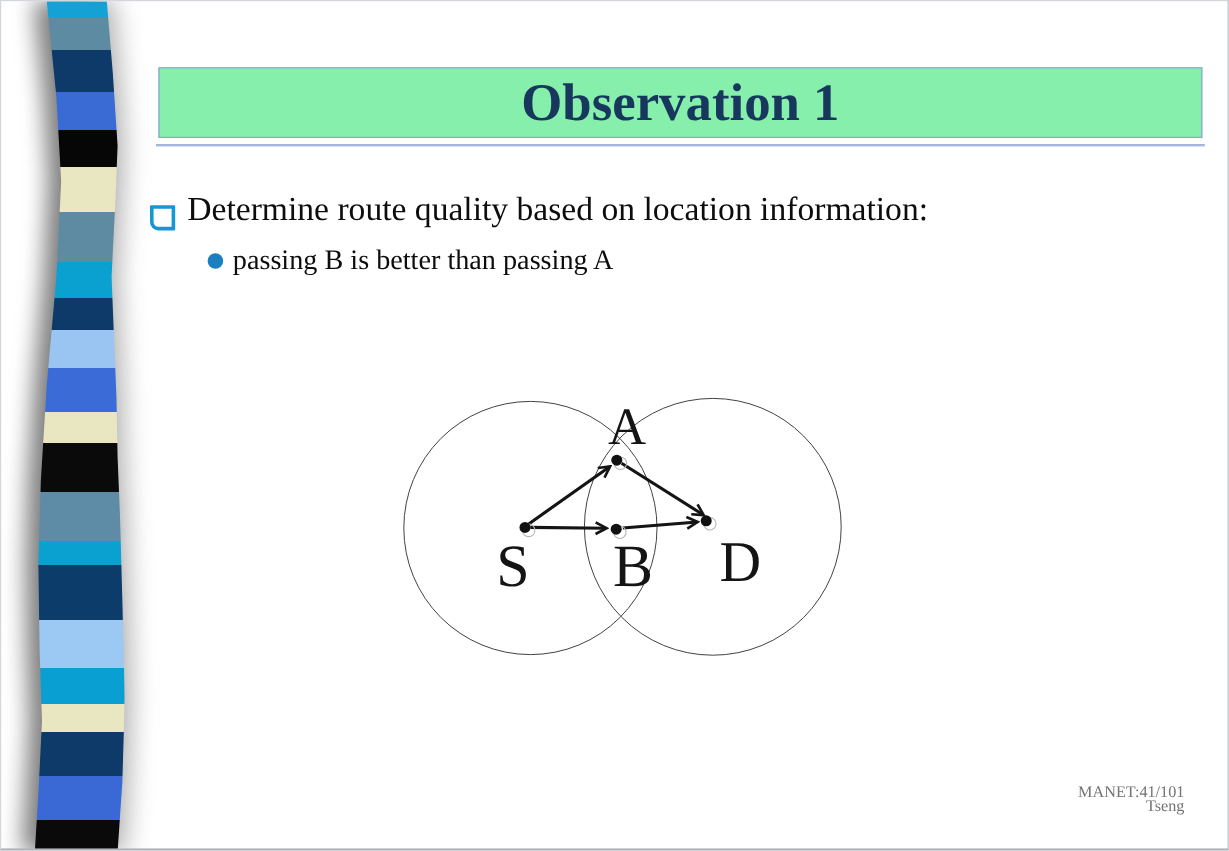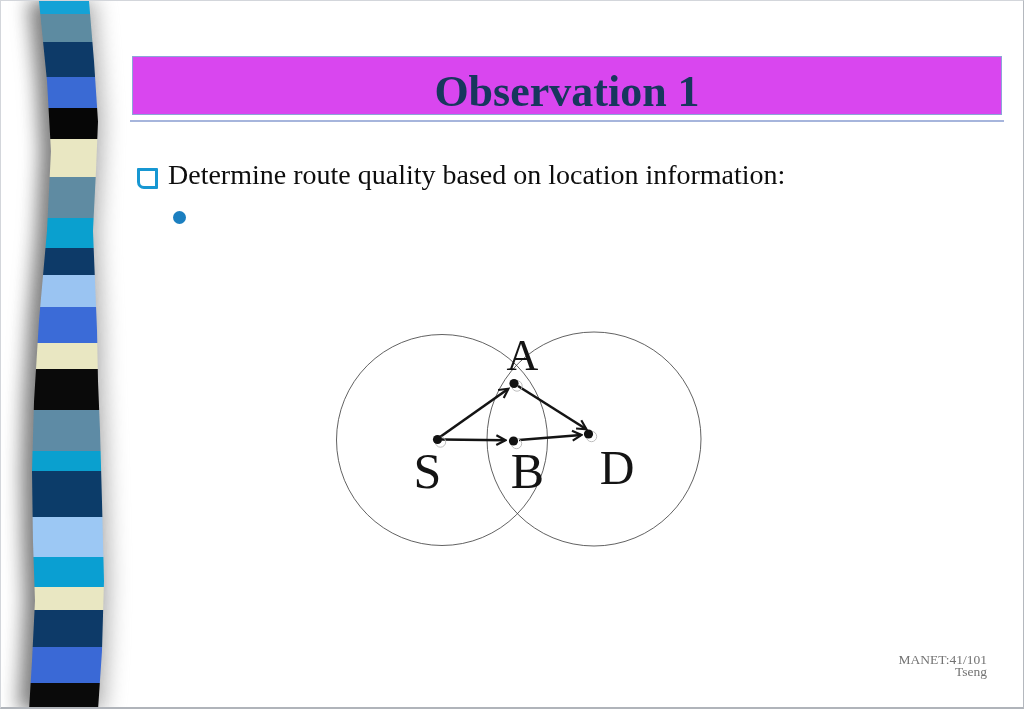--- a/index.html
+++ b/index.html
@@ -30,34 +30,34 @@
       13.3% 45.1%, 24% 32.4%, 29.3% 21.2%, 24% 11.3%
     );
     background:#0d3a68; 
   }
 
   
   .title-box{
     position:absolute;left:131px;top:55px;width:870px;height:59px;
     box-sizing:border-box;
     border:1.5px solid #8da5d7;
-    background:#d946ef;
-    display:flex;align-items:flex-end;justify-content:center;
+    background:#86efac;
+    display:flex;align-items:center;justify-content:center;
   }
   .title-text{
     font-size:44px;font-weight:bold;color:#17375d;
     letter-spacing:0px;line-height:1;
   }
   .title-rule{
     position:absolute;left:129px;top:119px;width:874px;height:2px;
     background:#a6b5dc;
   }
 
   
-  .bullet-row{position:absolute;left:136px;top:157px;width:840px;display:flex;align-items:center;}
+  .bullet-row{position:absolute;left:124px;top:157px;width:840px;display:flex;align-items:flex-end;}
   .sq-bullet{
     flex:0 0 auto;
     width:15px;height:15px;margin-top:7px;margin-right:10px;
     border:3.5px solid #1797d2;
     border-radius:1px 1px 1px 7px;
     background:#ffffff;
   }
   .bullet-text{
     font-size:28px;color:#0d0d0d;line-height:34px;
   }
@@ -96,20 +96,21 @@
     <span class="title-text">Observation 1</span>
   </div>
   <div class="title-rule"></div>
 
   <div class="bullet-row">
     <span class="sq-bullet"></span>
     <span class="bullet-text">Determine route quality based on location information:</span>
   </div>
   <div class="sub-bullet-row">
     <span class="dot-bullet"></span>
+    <span class="sub-bullet-text">passing B is better than passing A</span>
   </div>
 
   <svg class="diagram" viewBox="320 318 400 240" xmlns="http://www.w3.org/2000/svg">
     <defs>
       <marker id="ah" viewBox="0 0 12 12" markerWidth="13" markerHeight="13" refX="10" refY="6" orient="auto" markerUnits="userSpaceOnUse">
         <path d="M2,1.5 L10.5,6 L2,10.5" fill="none" stroke="#141414" stroke-width="2"></path>
       </marker>
     </defs>
 
     <circle cx="441" cy="439" r="105.5" fill="none" stroke="#3a3a3a" stroke-width="0.8"></circle>

